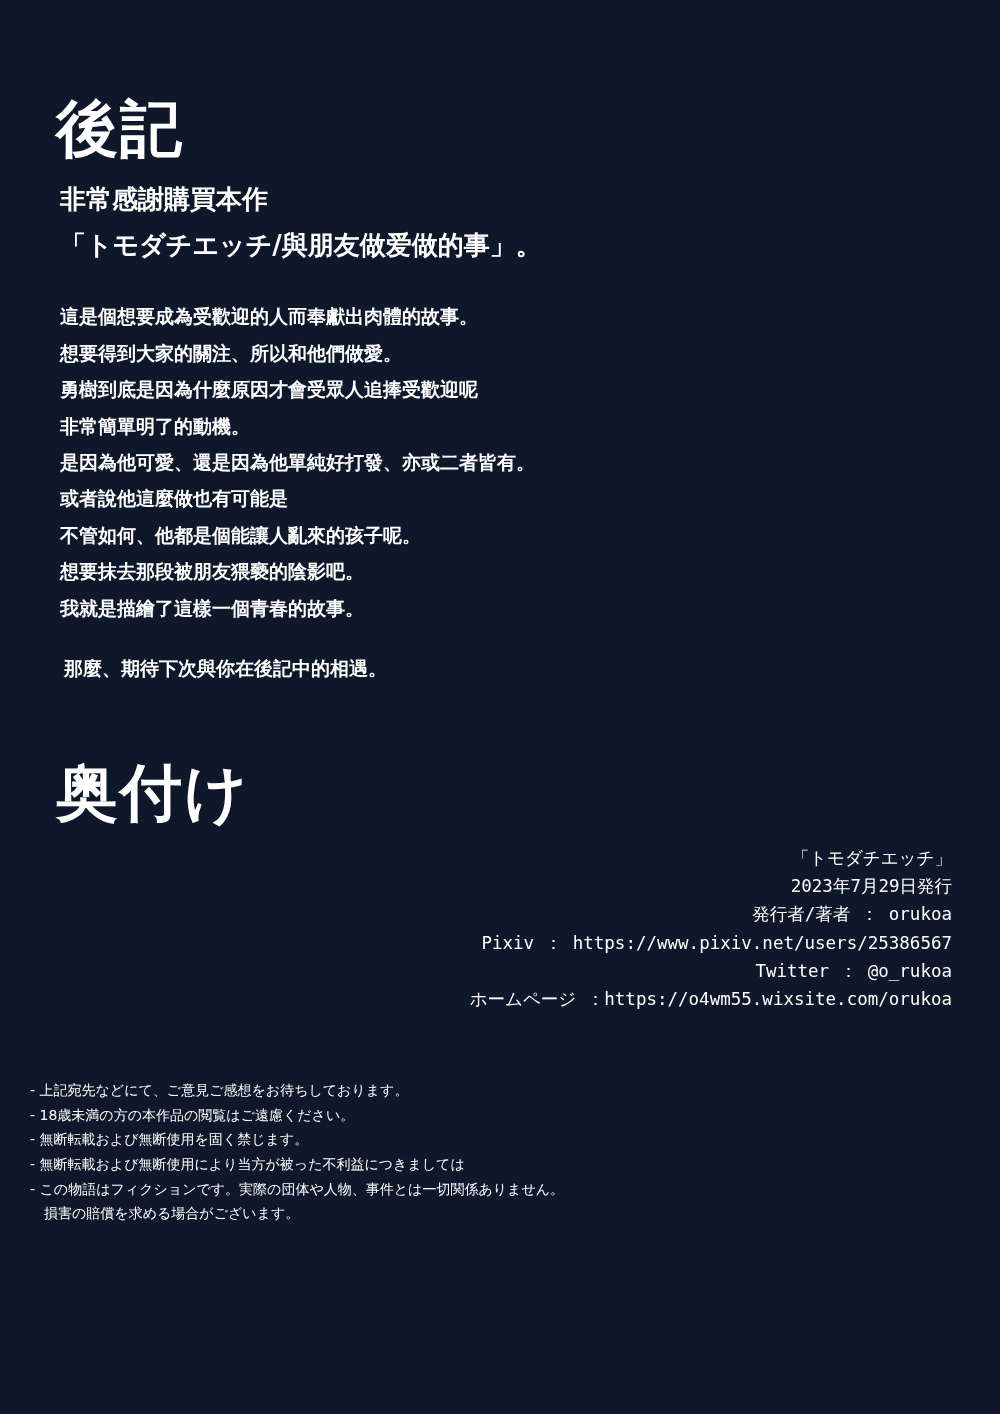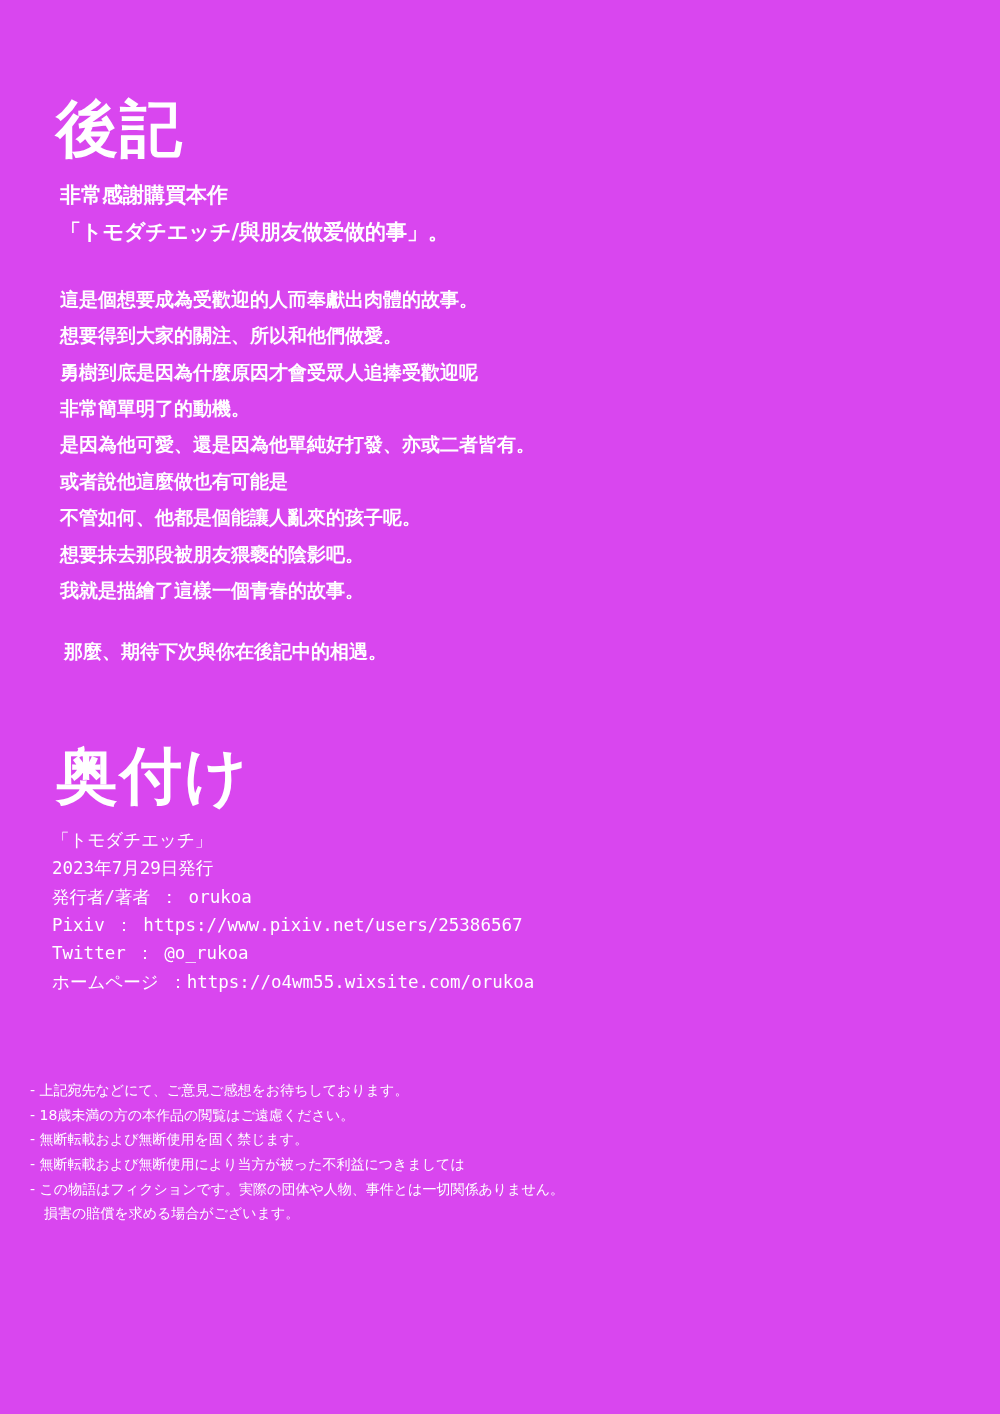--- a/index.html
+++ b/index.html
@@ -4,42 +4,42 @@
 <style>
   html, body {
     margin: 0;
     padding: 0;
     background: #000000;
   }
   .page {
     position: relative;
     width: 1000px;
     height: 1414px;
-    background: #d946ef;
+    background: #0f172a;
     color: #ffffff;
     font-family: "DejaVu Sans", sans-serif;
     overflow: hidden;
   }
   .content {
     position: absolute;
     left: 52px;
     top: 96px;
     width: 900px;
   }
   .heading {
     font-family: "DejaVu Sans", sans-serif;
     font-weight: bold;
     font-size: 62px;
     line-height: 1.05;
     letter-spacing: 2px;
     margin: 0 0 16px 4px;
     color: #ffffff;
   }
   .afterword-intro {
-    font-size: 21px;
+    font-size: 26px;
     font-weight: bold;
     line-height: 1.75;
     margin: 0 0 30px 8px;
     color: #ffffff;
   }
   .afterword-body {
     font-size: 19px;
     font-weight: bold;
     line-height: 1.92;
     margin: 0 0 0 8px;
@@ -65,20 +65,21 @@
   }
   .colophon-list {
     font-family: "DejaVu Sans Mono", monospace;
     font-size: 17.5px;
     line-height: 1.62;
     margin: 0 0 0 0;
     color: #ffffff;
   }
   .colophon-list div {
     white-space: pre;
+    text-align: right;
   }
   .notices {
     position: absolute;
     left: 30px;
     top: 1078px;
     width: 940px;
     font-size: 14px;
     line-height: 1.76;
     color: #ffffff;
   }

